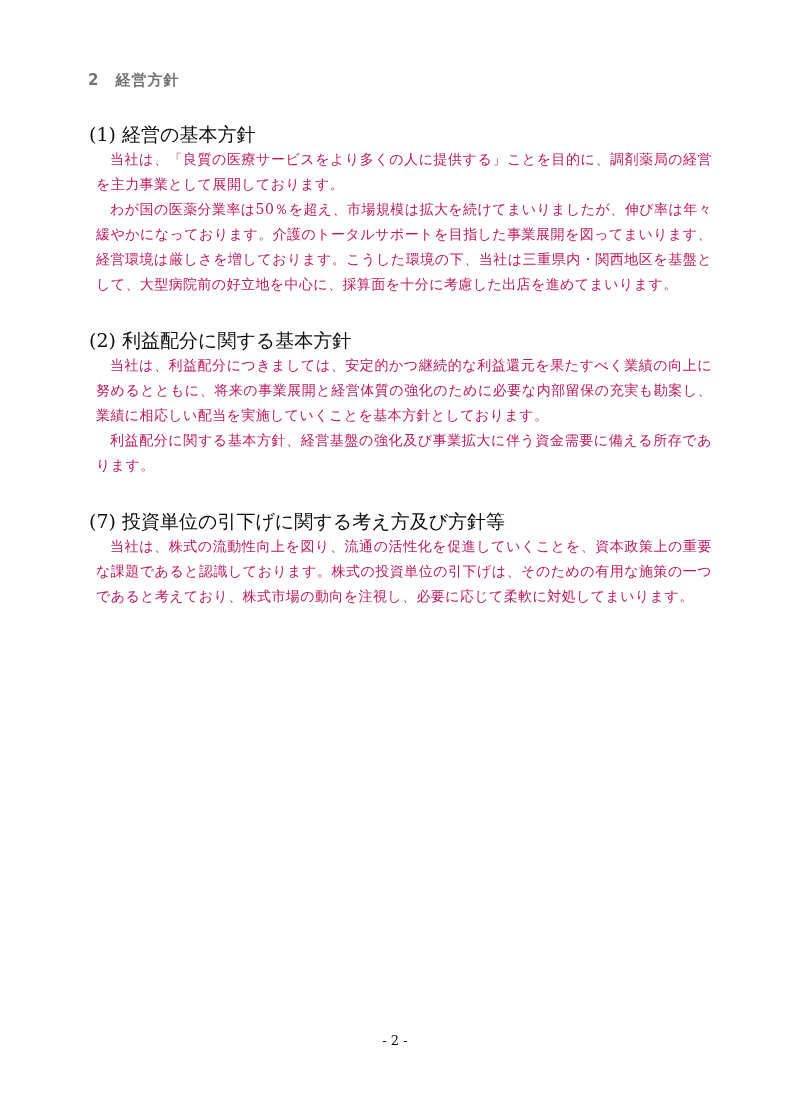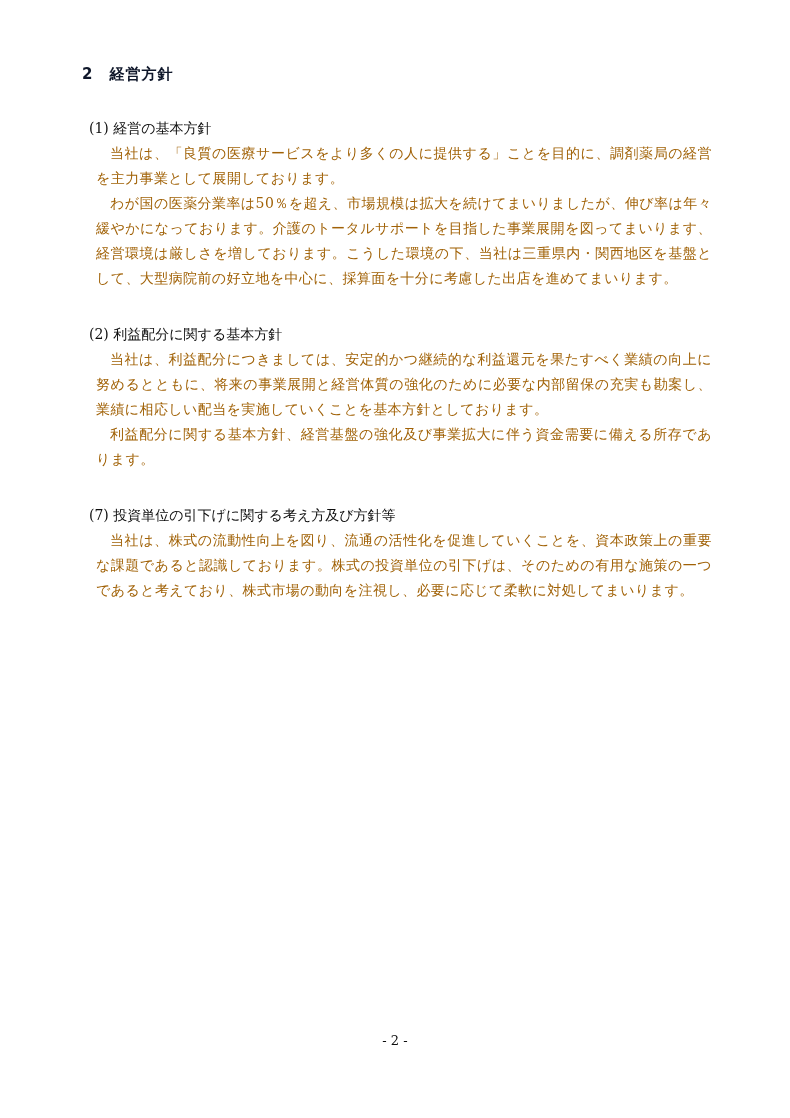--- a/index.html
+++ b/index.html
@@ -20,44 +20,44 @@
     position: absolute;
     top: 62px;
     left: 82px;
     width: 632px;
   }
   .doc-heading {
     font-family: "DejaVu Sans", "Liberation Sans", sans-serif;
     font-weight: bold;
     font-size: 15px;
     line-height: 25px;
-    margin: 0;
+    margin: 6px;
     letter-spacing: 1px;
-    color: #0f172a;
+    color: #737373;
   }
   .doc-section {
     margin-top: 29px;
   }
   .doc-section + .doc-section {
     margin-top: 31px;
   }
   .section-title {
-    font-size: 14px;
+    font-size: 19px;
     line-height: 25px;
     margin: 0 0 0 7px;
     color: #0d0d0d;
   }
   .para {
     margin: 0 0 0 14px;
     width: 616px;
     font-size: 14px;
     line-height: 25px;
     text-indent: 1em;
     text-align: justify;
-    color: #a16207;
+    color: #be185d;
     letter-spacing: 0.4px;
   }
   .page-footer {
     position: absolute;
     top: 1031px;
     left: 0;
     width: 100%;
     text-align: center;
     font-size: 13px;
     line-height: 20px;

